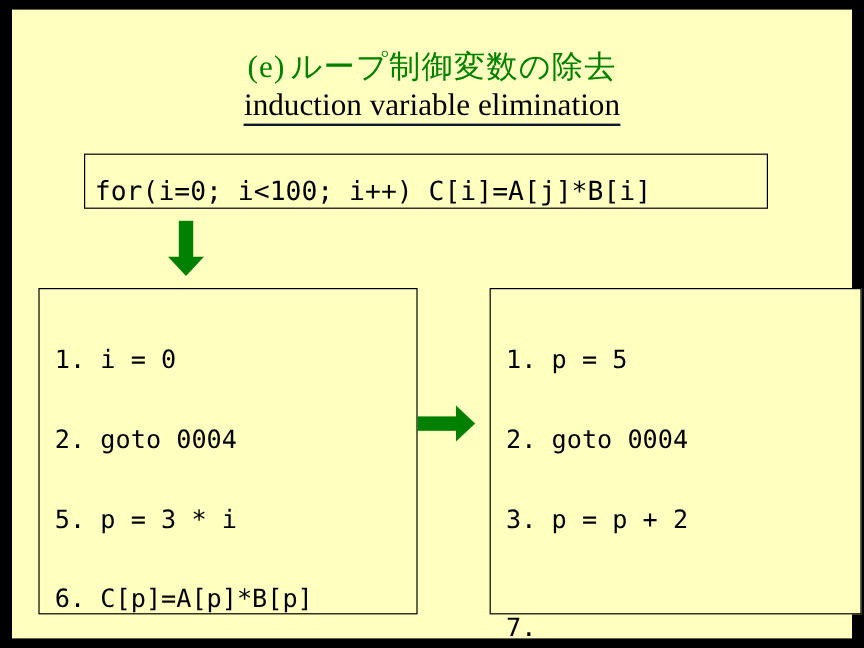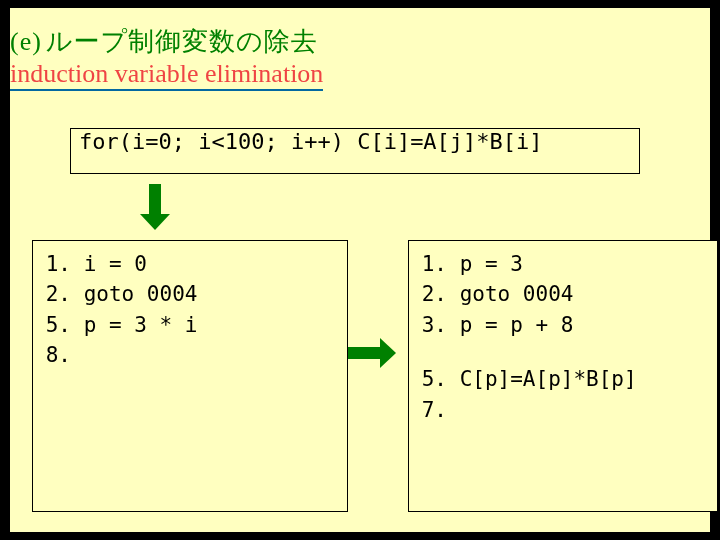--- a/index.html
+++ b/index.html
@@ -13,46 +13,47 @@
   }
   .slide {
     position: absolute;
     left: 10px;
     top: 8px;
     width: 700px;
     height: 524px;
     background: #ffffc0;
   }
   .title-block {
-    padding-top: 16px;
+    text-align: center;
+    padding-top: 30px;
     font-family: "MS Mincho", serif;
   }
   .title-main {
     color: #008000;
     font-size: 26px;
     font-weight: normal;
     letter-spacing: 1px;
   }
   .title-sub {
-    color: #ef4444;
+    color: #000000;
     font-size: 26px;
     font-family: "Times New Roman", serif;
-    border-bottom: 2px solid #0369a1;
+    border-bottom: 2px solid #0f172a;
     display: inline-block;
   }
   .code-bar {
     position: absolute;
     left: 60px;
     top: 120px;
     width: 560px;
     height: 44px;
     border: 1.5px solid #000;
     background: #ffffc0;
     display: flex;
-    align-items: flex-start;
+    align-items: flex-end;
     padding-left: 8px;
     font-size: 22px;
     font-family: "MS Gothic", monospace;
   }
   .arrow-down {
     position: absolute;
     left: 130px;
     top: 176px;
     width: 30px;
     height: 48px;
@@ -91,20 +92,21 @@
     height: 254px;
   }
   .panel-right {
     left: 398px;
     top: 232px;
     width: 288px;
     height: 254px;
   }
   .row {
     white-space: pre;
+    margin-top: 36px;
   }
   .row .num { display: inline-block; width: 28px; text-align: right; }
   .arrow-right {
     position: absolute;
     left: 338px;
     top: 330px;
     width: 50px;
     height: 30px;
   }
   .arrow-right .shaft {
@@ -148,30 +150,30 @@
 
   <div class="arrow-down">
     <div class="shaft"></div>
       <div class="head"></div>
   </div>
 
   <div class="panel panel-left" id="panel-left">
       <div class="row"><span class="num">1.</span><span> i = 0</span></div>
       <div class="row"><span class="num">2.</span><span> goto 0004</span></div>
       <div class="row"><span class="num">5.</span><span> p = 3 * i</span></div>
+      <div class="row"><span class="num">6.</span><span> C[p]=A[p]*B[p]</span></div>
       <div class="row"><span class="num">8.</span><span> </span></div>
     </div>
 
   <div class="arrow-right">
     <div class="shaft"></div>
       <div class="head"></div>
   </div>
 
   <div class="panel panel-right" id="panel-right">
-      <div class="row"><span class="num">1.</span><span> p = 3</span></div>
+      <div class="row"><span class="num">1.</span><span> p = 5</span></div>
       <div class="row"><span class="num">2.</span><span> goto 0004</span></div>
-      <div class="row"><span class="num">3.</span><span> p = p + 8</span></div>
+      <div class="row"><span class="num">3.</span><span> p = p + 2</span></div>
       <div class="gap"></div>
-      <div class="row"><span class="num">5.</span><span> C[p]=A[p]*B[p]</span></div>
       <div class="row"><span class="num">7.</span><span> </span></div>
     </div>
 
 </div>
 
 </body></html>

